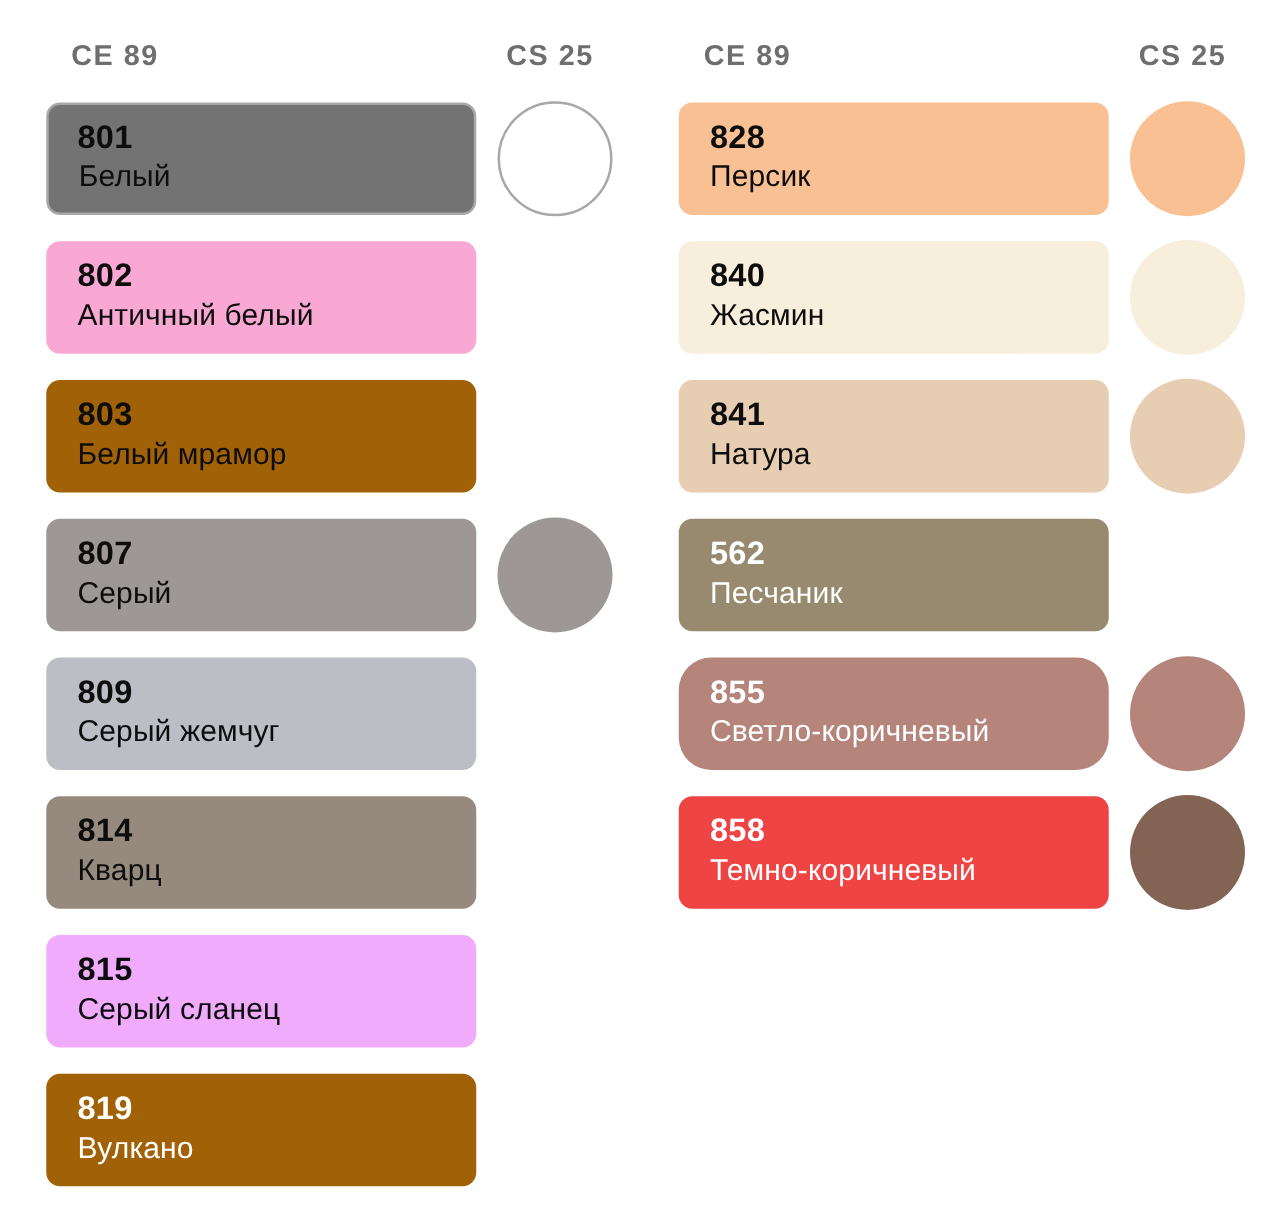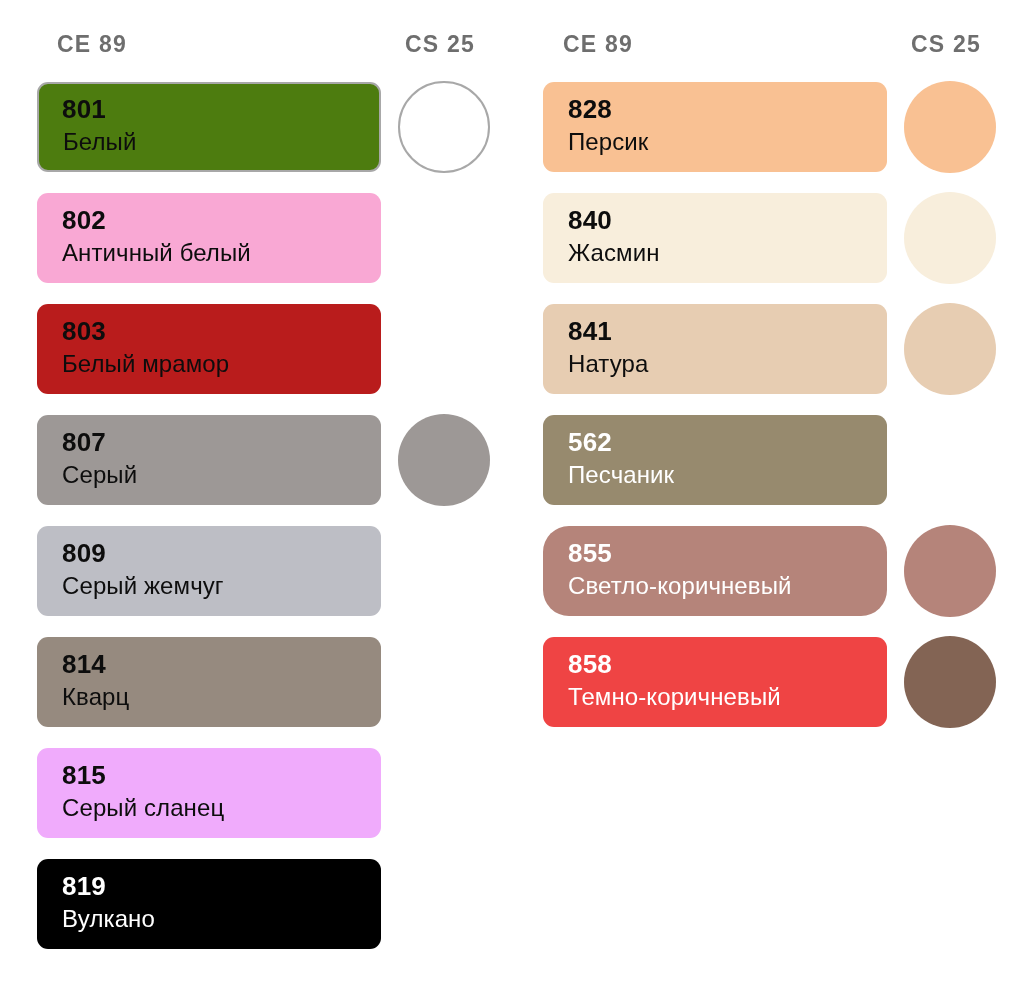--- a/index.html
+++ b/index.html
@@ -111,34 +111,34 @@
 </head>
 <body>
 
 <div class="sheet">
 
   <div class="column column-left">
     <div class="col-header hdr-ce">CE 89</div>
     <div class="col-header hdr-cs">CS 25</div>
     <div class="rows">
         <div class="row">
-          <div class="swatch outlined" style="background: #4d7c0f;">
+          <div class="swatch outlined" style="background: #737373;">
             <div class="swatch-code dark-text">801</div>
             <div class="swatch-name dark-text">Белый</div>
           </div>
           <div class="dot outlined"></div>
         </div>
         <div class="row">
           <div class="swatch" style="background: #f9a8d4;">
             <div class="swatch-code dark-text">802</div>
             <div class="swatch-name dark-text">Античный белый</div>
           </div>
         </div>
         <div class="row">
-          <div class="swatch" style="background: #b91c1c;">
+          <div class="swatch" style="background: #a16207;">
             <div class="swatch-code dark-text">803</div>
             <div class="swatch-name dark-text">Белый мрамор</div>
           </div>
         </div>
         <div class="row">
           <div class="swatch" style="background: rgb(157, 152, 150);">
             <div class="swatch-code dark-text">807</div>
             <div class="swatch-name dark-text">Серый</div>
           </div>
           <div class="dot" style="background: rgb(157, 152, 150);"></div>
@@ -155,21 +155,21 @@
             <div class="swatch-name dark-text">Кварц</div>
           </div>
         </div>
         <div class="row">
           <div class="swatch" style="background: #f0abfc; text-align: center;">
             <div class="swatch-code dark-text">815</div>
             <div class="swatch-name dark-text">Серый сланец</div>
           </div>
         </div>
         <div class="row">
-          <div class="swatch" style="background: #000000;">
+          <div class="swatch" style="background: #a16207;">
             <div class="swatch-code light-text">819</div>
             <div class="swatch-name light-text">Вулкано</div>
           </div>
         </div>
       </div>
   </div>
 
   <div class="column column-right">
     <div class="col-header hdr-ce">CE 89</div>
     <div class="col-header hdr-cs">CS 25</div>

